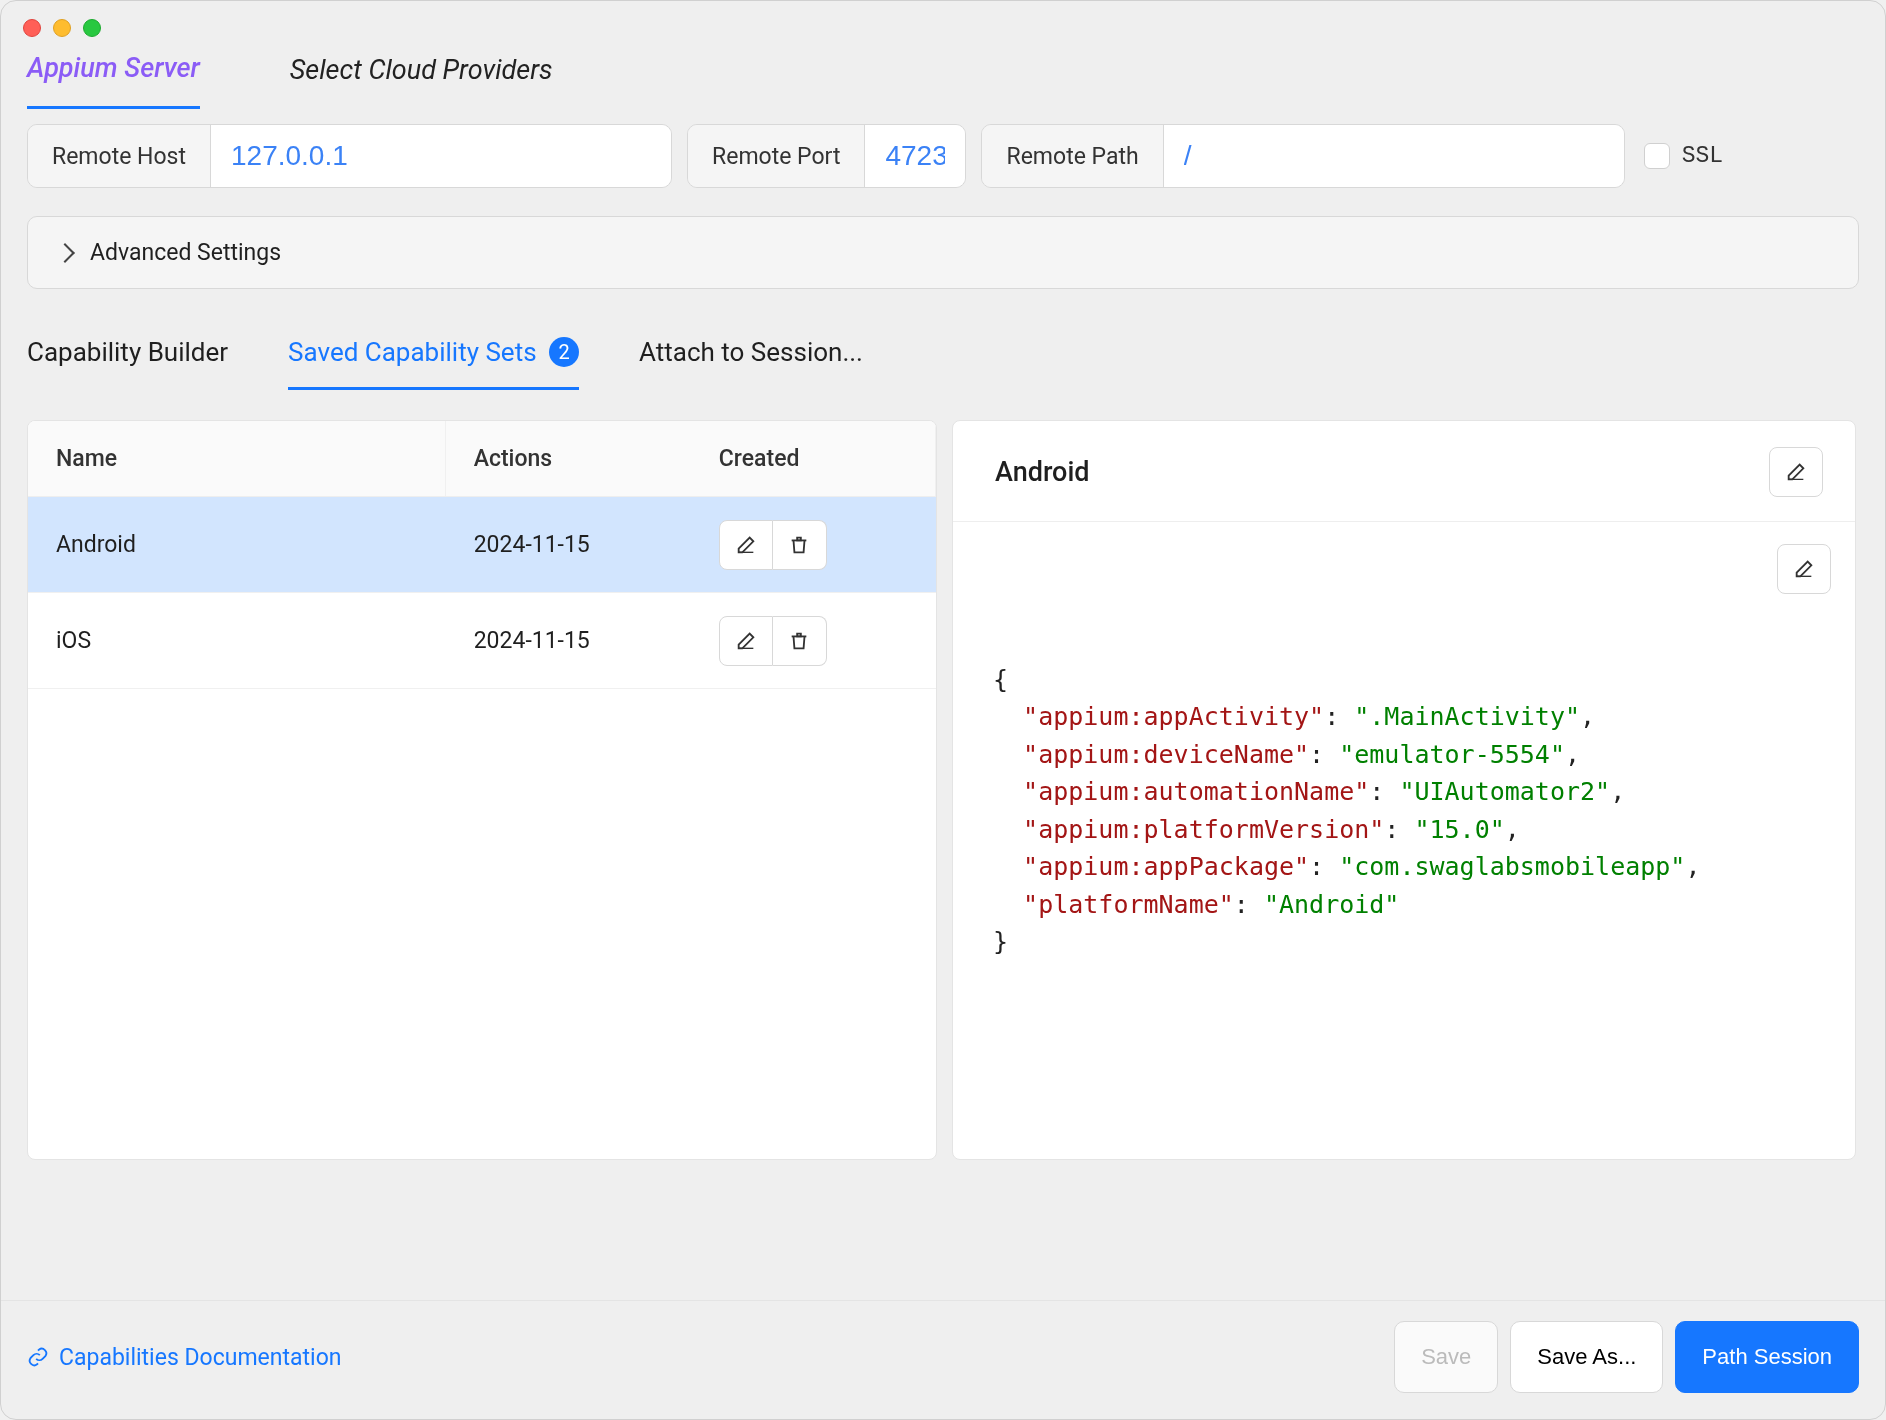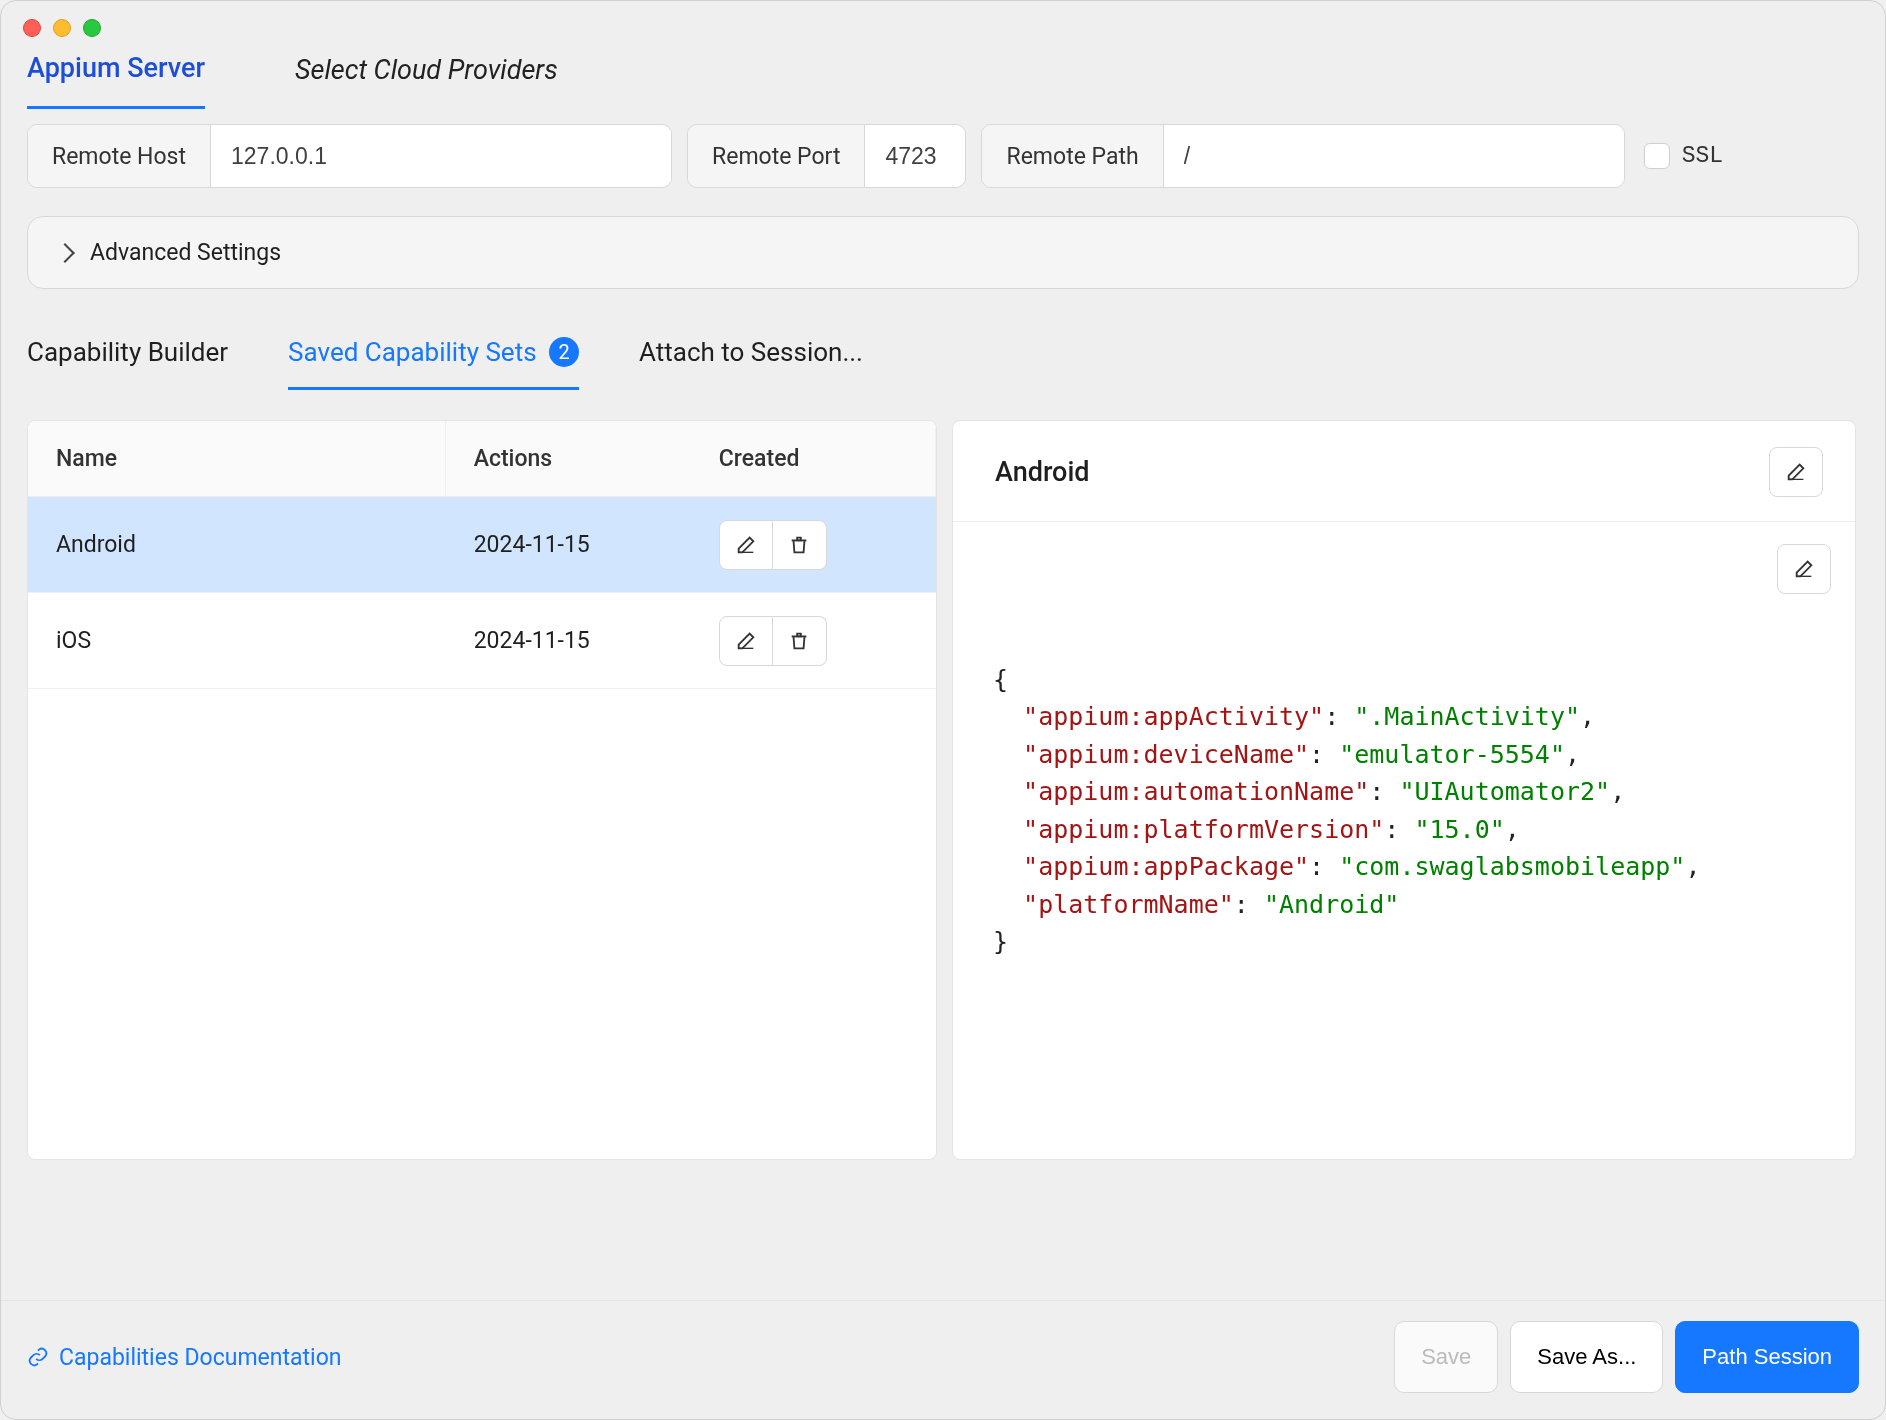--- a/index.html
+++ b/index.html
@@ -38,22 +38,23 @@
     align-items: center;
     font-size: 27px;
   }
   .top-tab {
     padding: 0 0 22px 0;
     color: #222;
     cursor: pointer;
     font-weight: 500;
   }
   .top-tab.active {
-    color: #1d4ed8;
+    color: #8b5cf6;
     border-bottom: 3px solid #1677ff;
+    font-style: italic;
   }
   .top-tab.italic { font-style: italic; font-weight: 400; }
 
   .conn-row {
     display: flex;
     gap: 15px;
     padding: 15px 26px 0 26px;
     align-items: center;
   }
   .conn-group {
@@ -69,42 +70,42 @@
     align-items: center;
     padding: 0 24px;
     border-right: 1px solid #d8d8d8;
     font-size: 23px;
     color: #333;
   }
   .conn-input {
     background: #fff;
     border: none;
     outline: none;
-    font-size: 23px;
-    color: #404040;
+    font-size: 28px;
+    color: #3b82f6;
     padding: 0 20px;
     height: 100%;
   }
   .host-input { width: 460px; }
   .port-input { width: 100px; }
   .path-input { width: 460px; }
   .ssl-wrap { display: flex; align-items: center; gap: 12px; margin-left: 4px; font-family: Liberation Mono, monospace; }
   .chk {
     width: 26px; height: 26px;
     border: 1px solid #d0d0d0;
     border-radius: 6px;
     background: #fff;
     cursor: pointer;
   }
   .ssl-label { font-size: 23px; color: #333; }
 
   .adv-settings {
     margin: 28px 26px 0 26px;
     border: 1px solid #d8d8d8;
-    border-radius: 16px;
+    border-radius: 10px;
     background: #f5f5f5;
     display: flex;
     align-items: center;
     padding: 22px 24px;
     gap: 18px;
     cursor: pointer;
   }
   .chevron-right {
     width: 14px; height: 14px;
     border-top: 2.5px solid #444;

